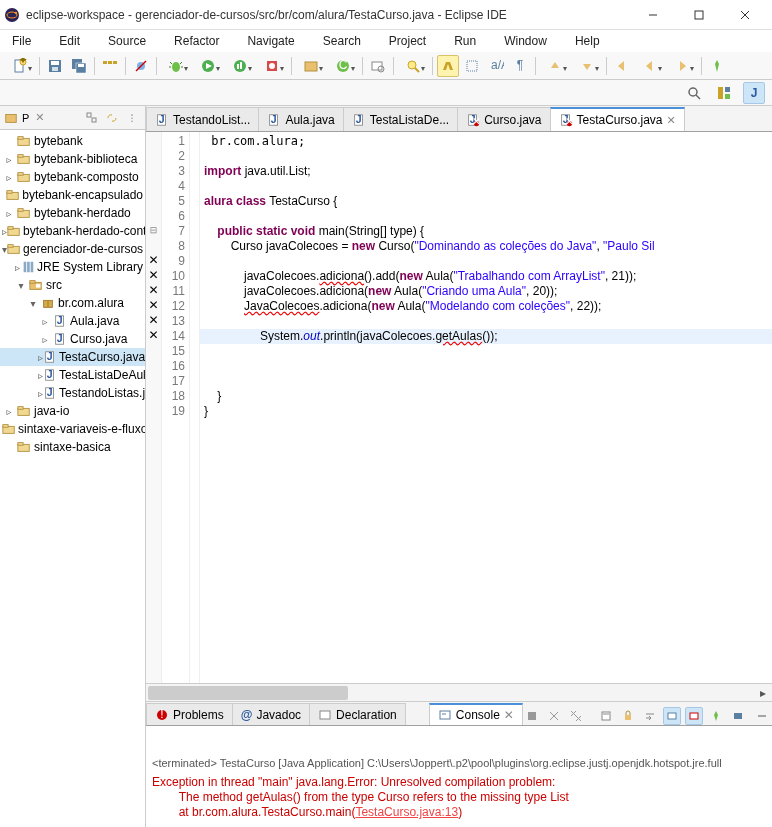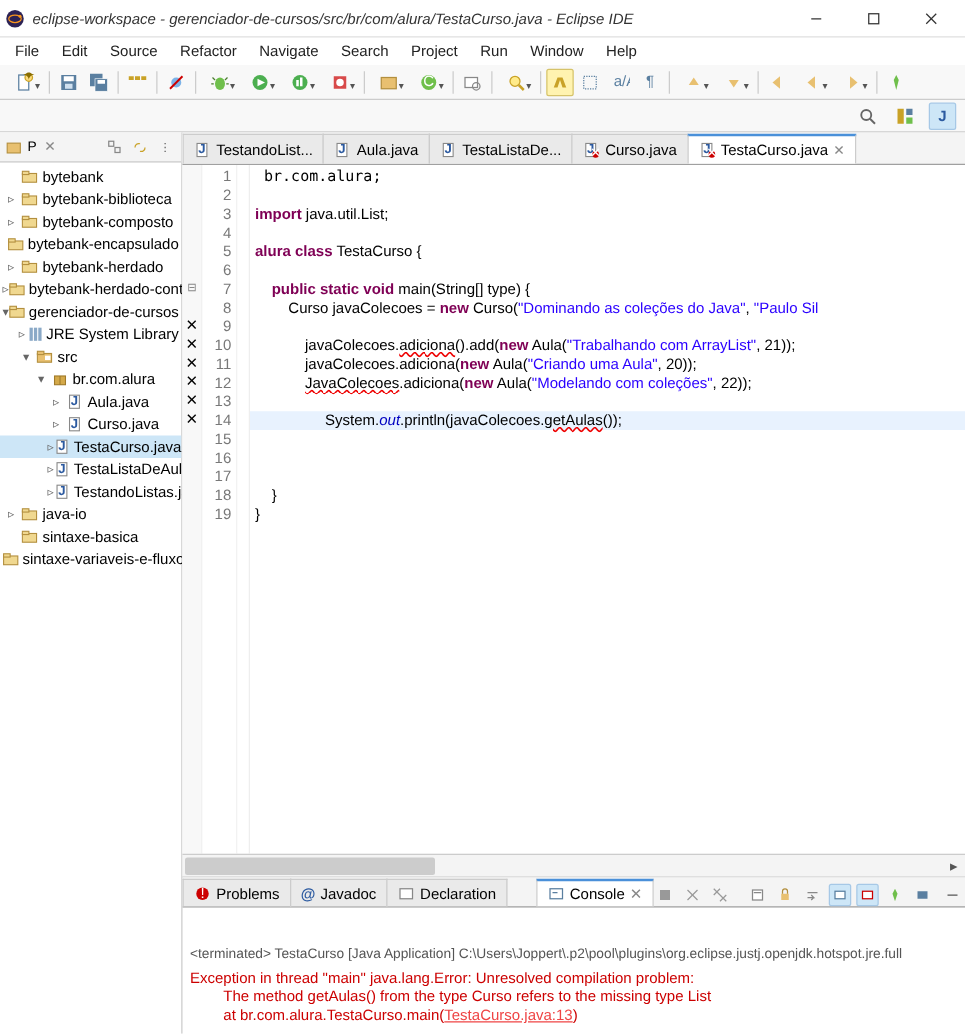--- a/index.html
+++ b/index.html
@@ -1,21 +1,21 @@
 <!DOCTYPE html>
 <html><head>
 <meta charset="utf-8">
 <style>
 * { margin:0; padding:0; box-sizing:border-box; font-family:"Segoe UI",Tahoma,sans-serif; font-size:12px; }
 body { background:#fff; width:772px; height:827px; overflow:hidden; display:flex; flex-direction:column; }
 .titlebar { height:30px; background:#fff; display:flex; align-items:center; padding:0 4px; border-bottom:1px solid #e0e0e0; }
 .titlebar .eclipse-icon { width:16px; height:16px; margin-right:6px; }
-.titlebar .title { flex:1; color:#333; font-size:12px;font-style:italic; }
+.titlebar .title { flex:1; color:#333; font-size:12px; }
 .titlebar .winbtn { width:46px; height:30px; display:flex; align-items:center; justify-content:center; color:#555; }
-.menubar { height:22px; display:flex; align-items:center; padding:0 4px; gap:2px; }
+.menubar { height:22px; display:flex; align-items:center; padding:0 4px; gap:12px; }
 .menubar .mitem { padding:2px 8px; color:#222; cursor:default; }
 .toolbar { height:28px; display:flex; align-items:center; padding:2px 4px; gap:0px; border-bottom:1px solid #ccc; background:#f8f8f8; flex-wrap:wrap; }
 .tbtn { width:22px; height:22px; display:flex; align-items:center; justify-content:center; margin:0 1px; border:1px solid transparent; border-radius:2px; }
 .tbtn.drop { width:30px; position:relative; }
 .tsep { width:1px; height:18px; background:#ccc; margin:0 3px; }
 .main { flex:1; display:flex; min-height:0; }
 .explorer { width:146px; border-right:1px solid #ccc; display:flex; flex-direction:column; background:#fff; }
 .explorer-head { height:24px; display:flex; align-items:center; padding:0 4px; border-bottom:1px solid #ccc; background:#f4f4f4; gap:4px; }
 .explorer-head .phead { font-size:11px; }
 .exp-tools { display:flex; gap:2px; margin-left:auto; }
@@ -474,31 +474,31 @@
           <span>java-io</span>
         </div>
         <div class="node ind0">
           <span class="tw"></span>
           <span class="ficon">
             <svg width="14" height="14" viewBox="0 0 16 16">
               <rect x="1" y="5" width="13" height="8" fill="#f0d890" stroke="#b38f3e"></rect>
               <rect x="1" y="3" width="6" height="3" fill="#f0d890" stroke="#b38f3e"></rect>
             </svg>
           </span>
+          <span>sintaxe-variaveis-e-fluxo</span>
+        </div>
+        <div class="node ind0">
+          <span class="tw"></span>
+          <span class="ficon">
+            <svg width="14" height="14" viewBox="0 0 16 16">
+              <rect x="1" y="5" width="13" height="8" fill="#f0d890" stroke="#b38f3e"></rect>
+              <rect x="1" y="3" width="6" height="3" fill="#f0d890" stroke="#b38f3e"></rect>
+            </svg>
+          </span>
           <span>sintaxe-basica</span>
-        </div>
-        <div class="node ind0">
-          <span class="tw"></span>
-          <span class="ficon">
-            <svg width="14" height="14" viewBox="0 0 16 16">
-              <rect x="1" y="5" width="13" height="8" fill="#f0d890" stroke="#b38f3e"></rect>
-              <rect x="1" y="3" width="6" height="3" fill="#f0d890" stroke="#b38f3e"></rect>
-            </svg>
-          </span>
-          <span>sintaxe-variaveis-e-fluxo</span>
         </div>
       </div>
   </div>
 
   <div class="editor-area">
     <div class="tabs" id="tabs">
         <div class="tab">
           <span>
             <svg width="14" height="14" viewBox="0 0 16 16">
               <rect x="3" y="2" width="9" height="12" fill="#fff" stroke="#888"></rect>

